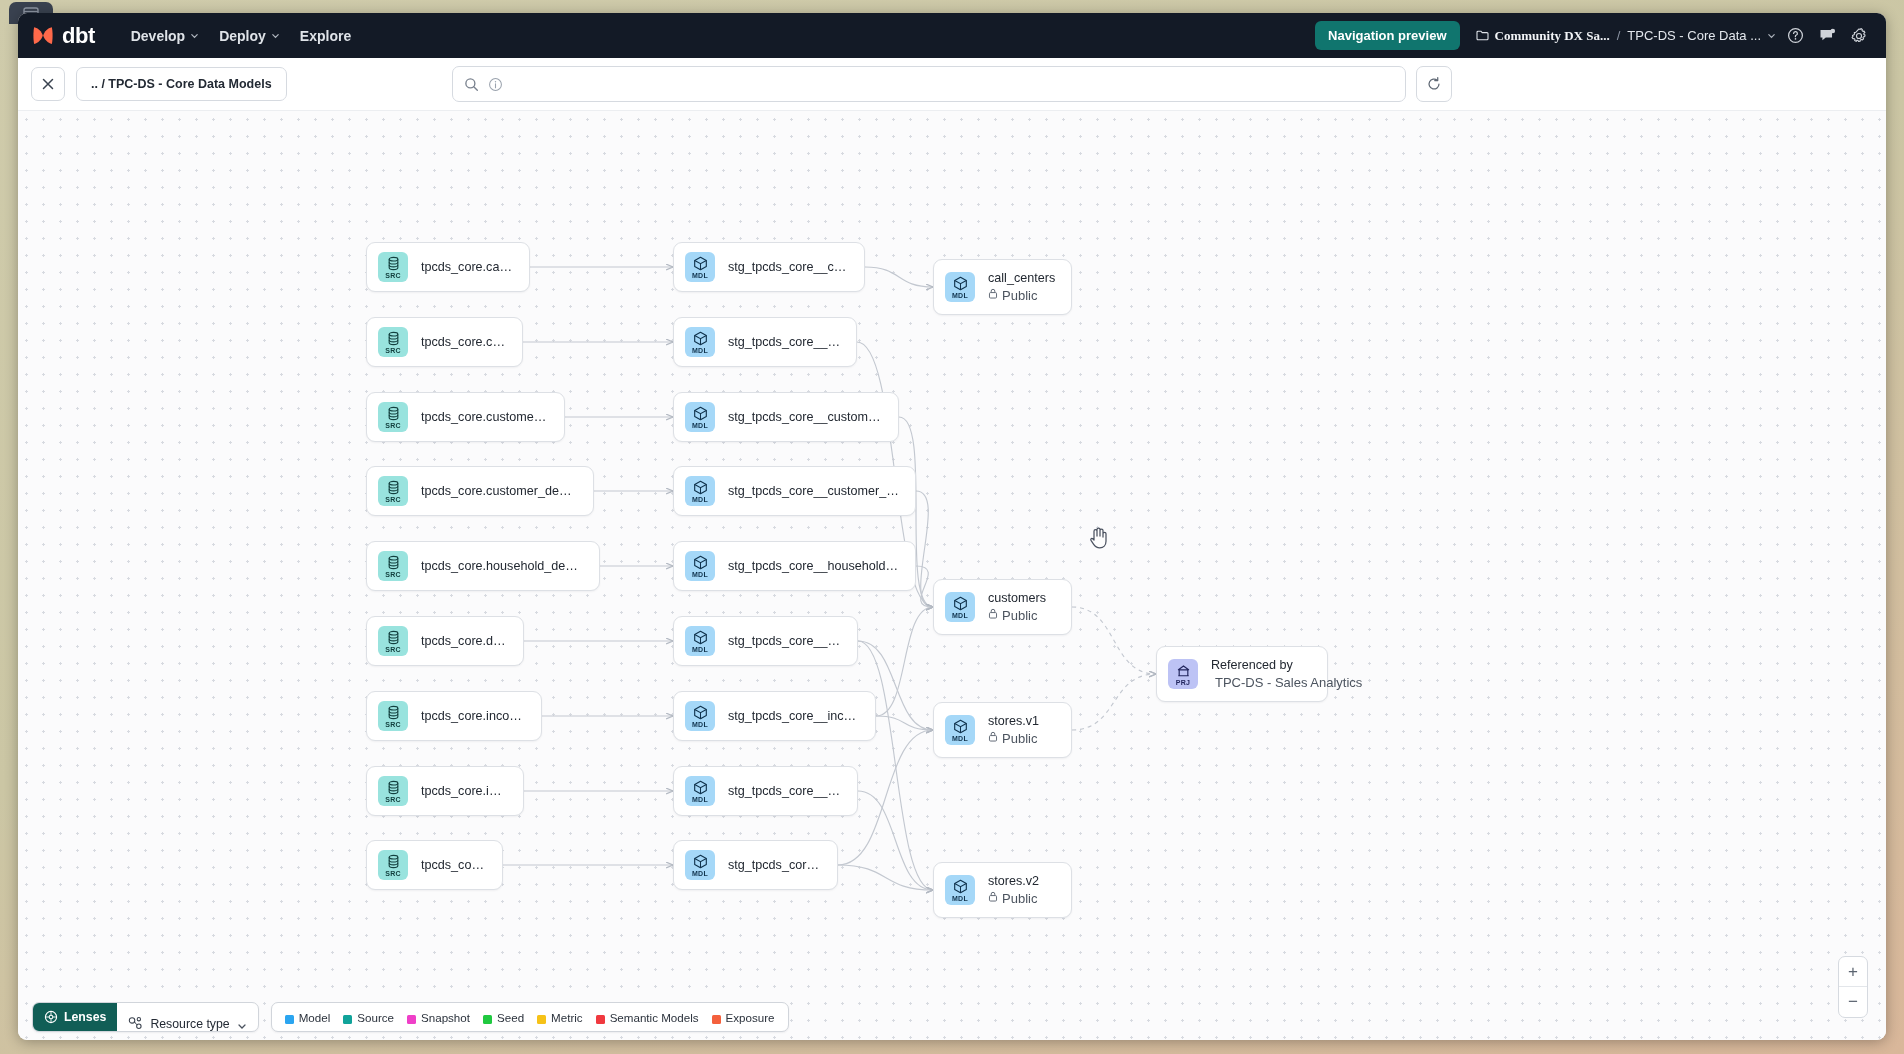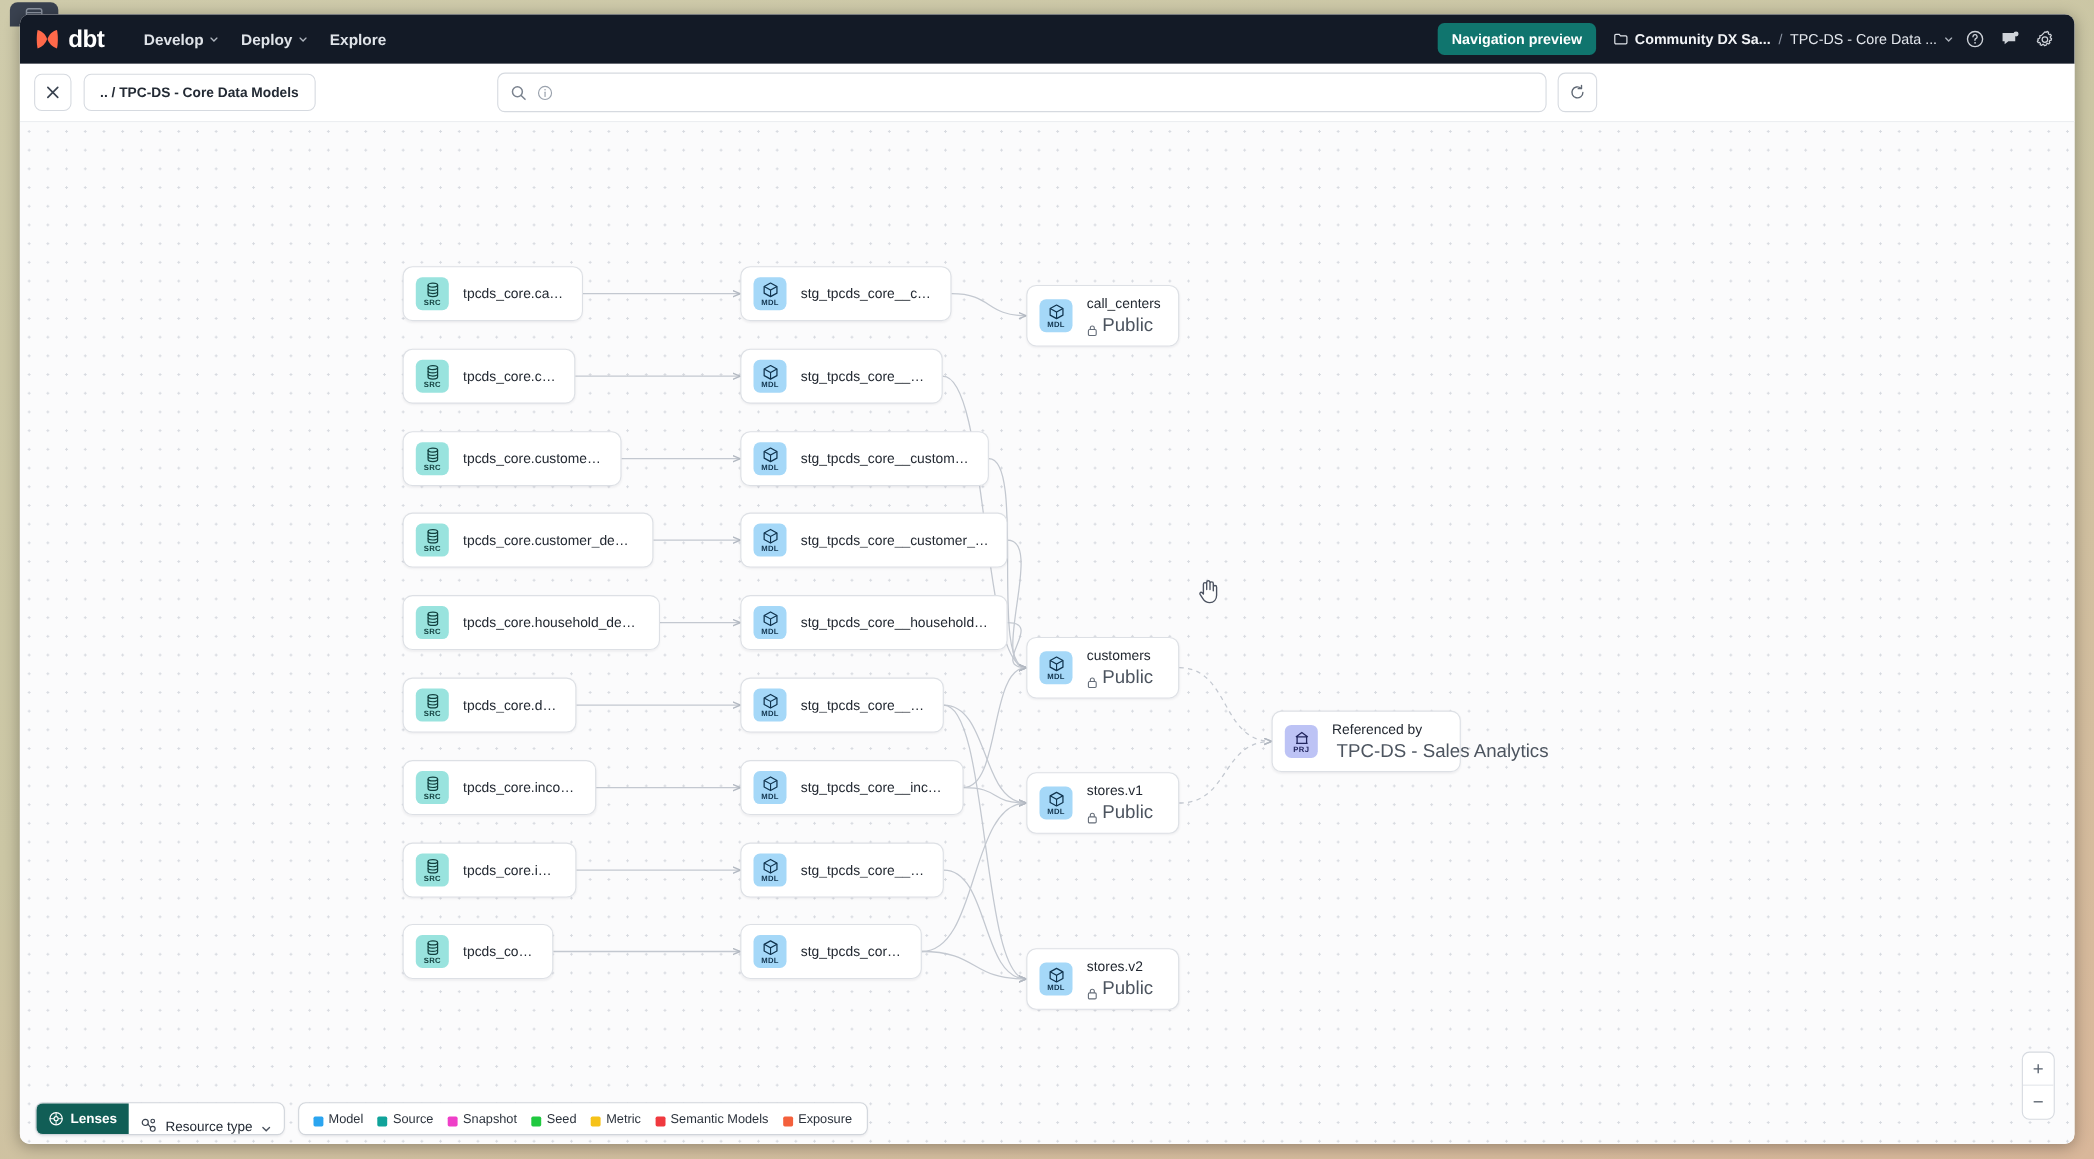--- a/index.html
+++ b/index.html
@@ -62,21 +62,21 @@
   #nav-preview-btn {
     background: #10756e; color: #ffffff;
     font-size: 13px; font-weight: 600;
     padding: 7px 13px; border-radius: 6px;
     cursor: pointer; white-space: nowrap;
   }
   #breadcrumb-nav {
     display: flex; align-items: center; gap: 7px;
     margin-left: 16px; font-size: 13px; white-space: nowrap;
   }
-  #breadcrumb-nav .bc-acct { font-weight: 700; color: #f2f4f7; display:flex; align-items:center; gap:6px; cursor:pointer;}
+  #breadcrumb-nav .bc-acct { font-weight: 700; color: #f2f4f7; display:flex; align-items:center; gap:6px; cursor:pointer;font-family:Liberation Serif, serif;}
   #breadcrumb-nav .bc-sep { color: #8b94a3; }
   #breadcrumb-nav .bc-proj { color: #e3e7ed; cursor:pointer; display:flex; align-items:center; gap:6px;}
   .nav-icon-btn {
     width: 26px; height: 26px; margin-left: 6px;
     display: flex; align-items: center; justify-content: center;
     cursor: pointer; border-radius: 5px; opacity: .92;
   }
 
   
   #toolbar {
@@ -159,22 +159,22 @@
   .node-badge .bcode { font-size: 7px; font-weight: 700; letter-spacing: .3px; margin-top: 1px; }
   .badge-src { background: #99e3de; color: #13403f; }
   .badge-mdl { background: #a5d8f8; color: #10334d; }
   .badge-prj { background: #bdc3f5; color: #22265e; }
   .node-text { margin-left: 13px; min-width: 0; }
   .node-title {
     font-size: 12.6px; color: #222831; white-space: nowrap;
     overflow: hidden; text-overflow: ellipsis;
   }
   .node-sub {
-    font-size: 17px; color: #4c545f; margin-top: 3px;
-    display: flex; align-items: flex-end; gap: 4px; white-space: nowrap;
+    font-size: 13px; color: #4c545f; margin-top: 3px;
+    display: flex; align-items: flex-start; gap: 4px; white-space: nowrap;
   }
 
   
   #grab-cursor { position: absolute; z-index: 9; pointer-events: none; }
 
   
   #zoom-ctrl {
     position: absolute; right: 18px; bottom: 22px;
     width: 30px;
     border: 1px solid #d6dae0; border-radius: 7px;

